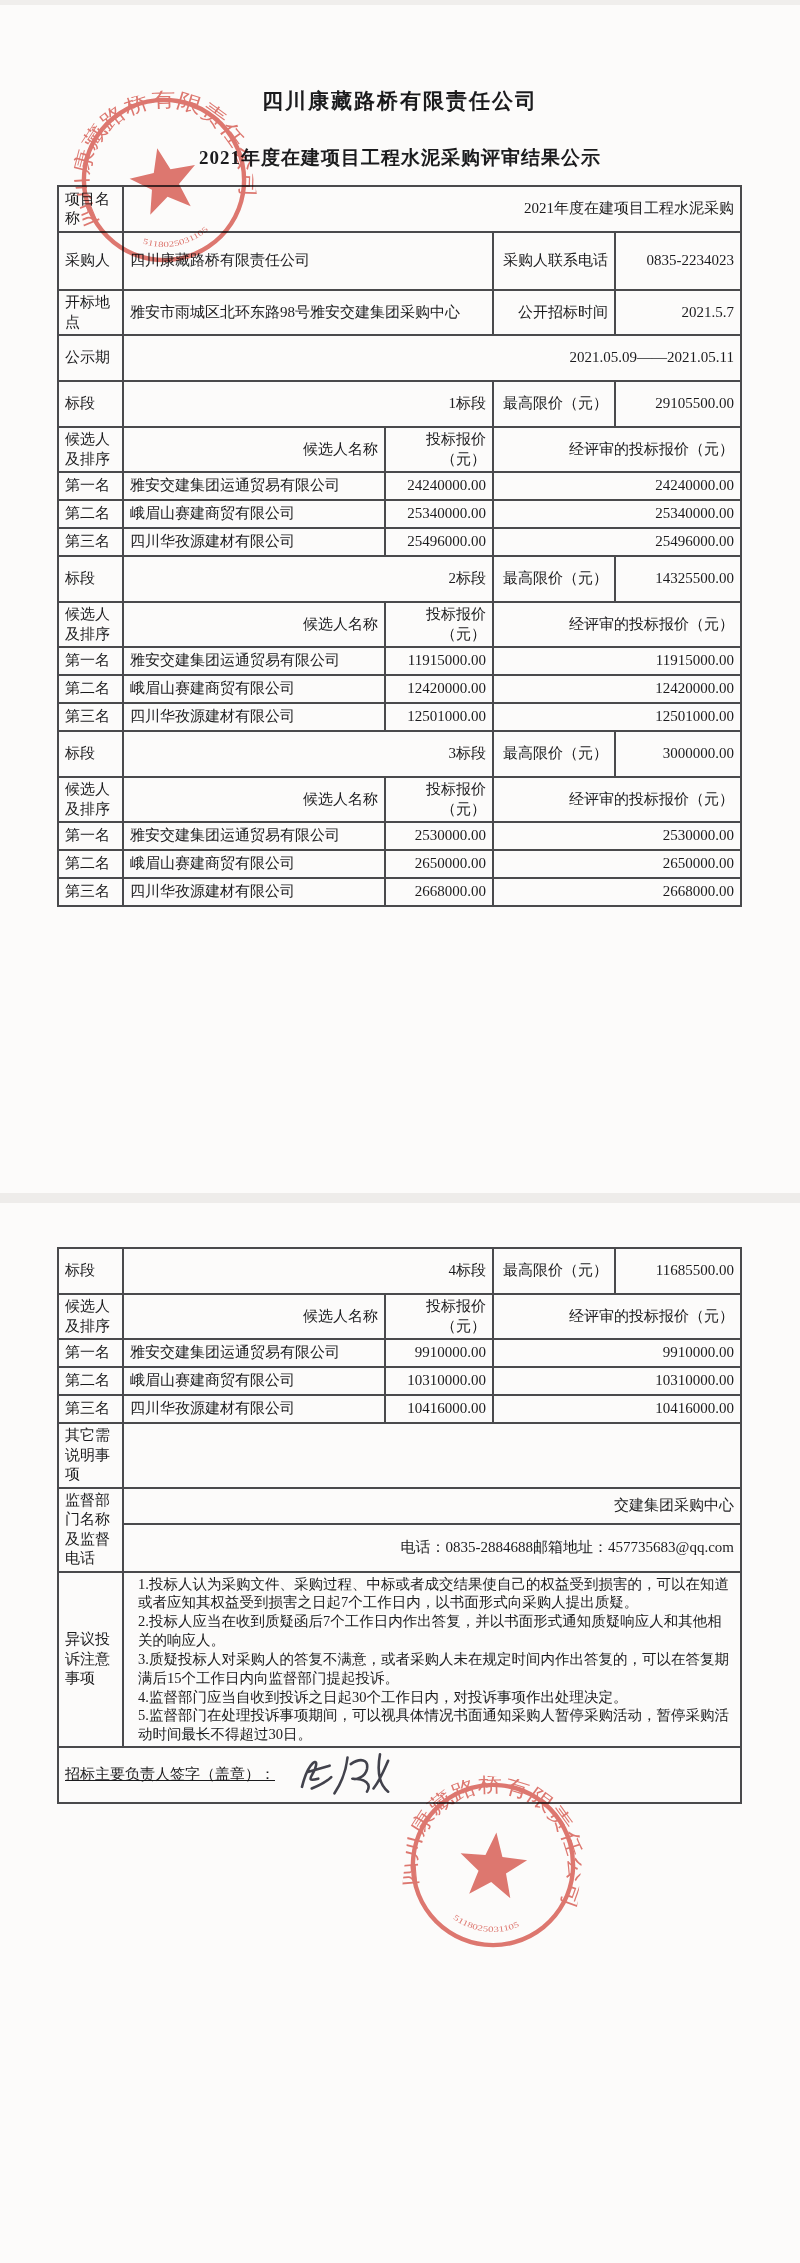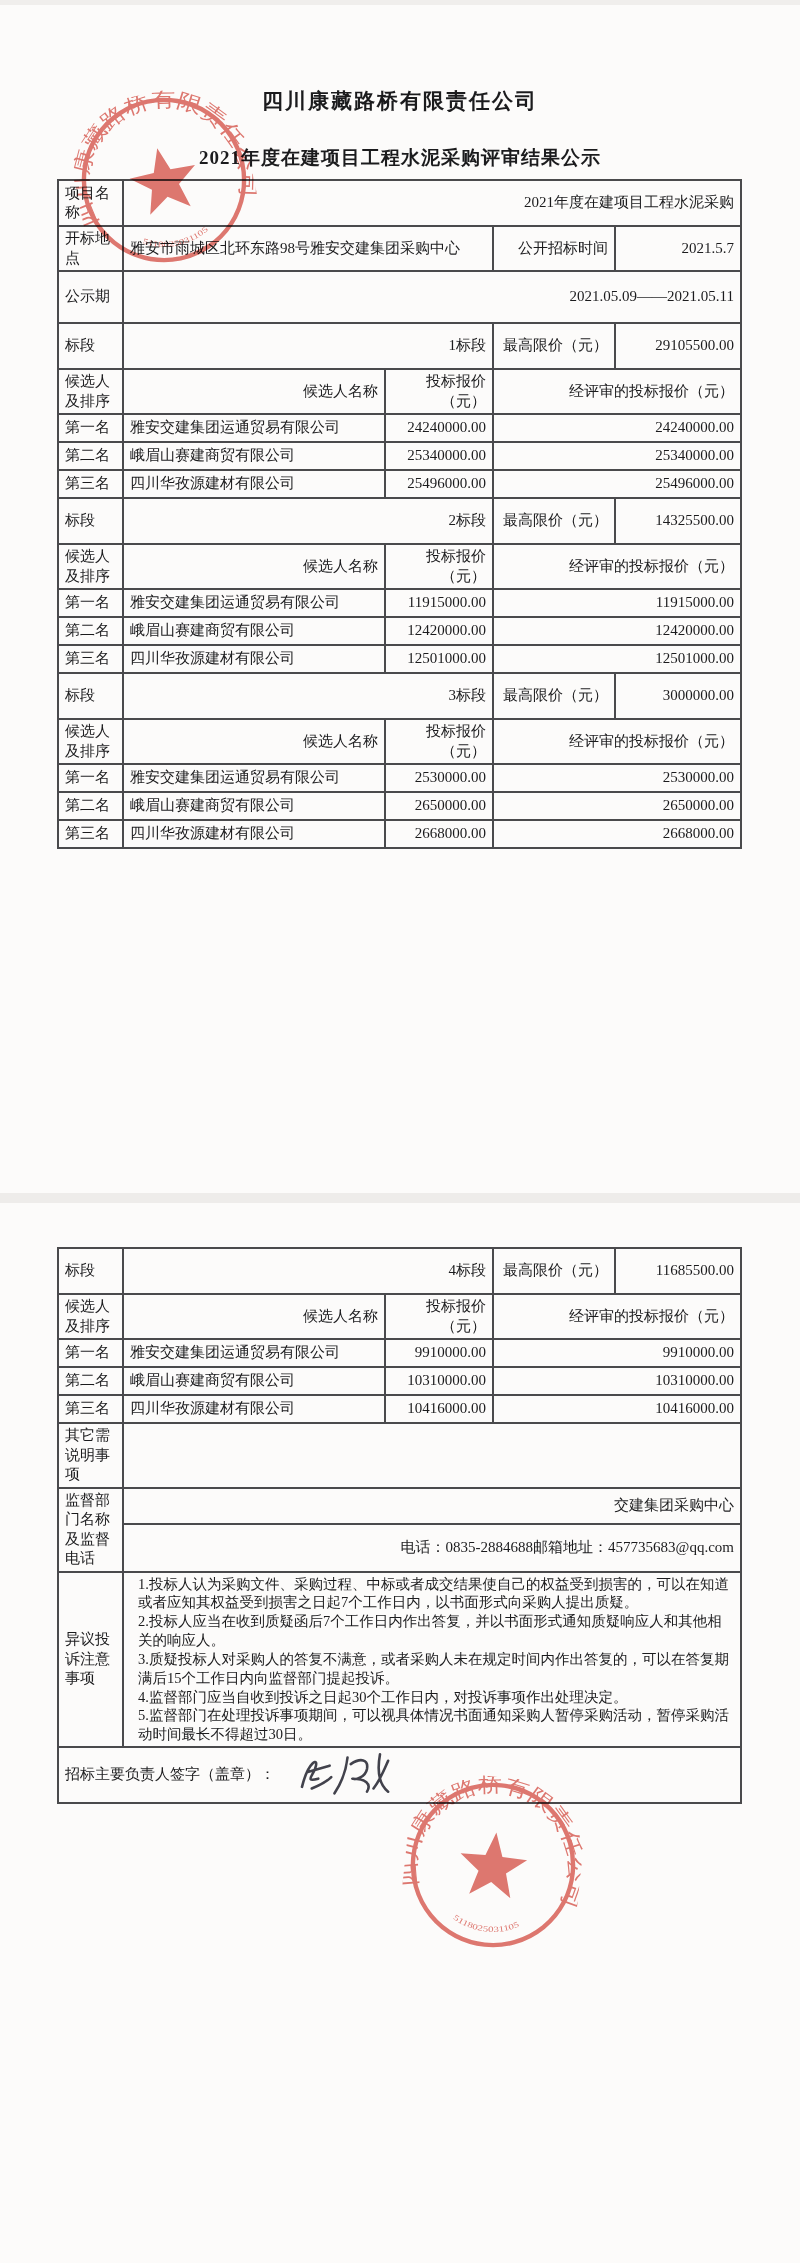--- a/index.html
+++ b/index.html
@@ -12,38 +12,38 @@
   .page{position:relative;width:800px;background:#fcfbfa;overflow:hidden;}
   #page1{height:1188px;}
   .page-gap{height:10px;background:#eeecea;}
   #page2{height:1060px;}
 
   .t1{margin:82px 0 0;text-align:center;font-size:21px;font-weight:bold;letter-spacing:2px;}
   .t2{margin:30px 16px 0;text-align:center;font-size:19px;font-weight:bold;letter-spacing:1px;}
 
   table.doc{
     border-collapse:collapse;table-layout:fixed;
-    width:683px;margin-left:57px;margin-top:8px;
+    width:683px;margin-left:57px;margin-top:14px;
     font-size:15px;
   }
   #page2 table.doc{margin-top:44px;}
   .doc td{
     border:2px solid #4a4a4c;
     padding:2px 6px;vertical-align:middle;line-height:1.3;
     overflow:hidden;
   }
-  .hA{height:46px}.hB{height:58px}.hC{height:44px}.hD{height:52px}
+  .hA{height:46px}.hB{height:58px}.hC{height:44px}.hD{height:46px}
   .hS{height:46px}.hH{height:32px}.hR{height:28px}
   .hO{height:46px}.hSup{height:36px}.hSup2{height:48px}.hSig{height:56px}
   .ctr{text-align:right;}
   .lft{text-align:left;padding-left:9px;}
   .lbl{text-align:left;padding-left:6px;padding-right:4px;}
   .obj-cell{padding:8px 10px 8px 8px;font-size:14.5px;line-height:23px;vertical-align:top;}
   .obj-cell div{text-align:left;margin-left:8px;}
-  .sig-cell{padding-left:8px;}
+  .sig-cell{padding-left:8px;text-decoration:underline;}
   .sig-wrap{display:flex;align-items:center;}
   .sig-svg{margin-left:14px;margin-top:-4px;opacity:.9;}
 
   .seal{position:absolute;width:176px;height:176px;mix-blend-mode:multiply;opacity:.82;pointer-events:none;}
   #seal1{top:87px;left:76px;transform:rotate(-12deg);}
   #seal2{top:574px;left:405px;transform:rotate(6deg);}
 </style>
 </head>
 <body>
 
@@ -75,20 +75,26 @@
         <col style="width:262px">
         <col style="width:108px">
         <col style="width:122px">
         <col style="width:126px">
       </colgroup>
 
     <tbody>
         <tr class="hA">
       <td class="lbl">项目名称</td>
       <td class="ctr" colspan="4">2021年度在建项目工程水泥采购</td>
+    </tr>
+    <tr class="hB">
+      <td class="lbl">采购人</td>
+      <td class="lft" colspan="2">四川康藏路桥有限责任公司</td>
+      <td class="ctr">采购人联系电话</td>
+      <td class="ctr">0835-2234023</td>
     </tr>
     <tr class="hC">
       <td class="lbl">开标地点</td>
       <td class="lft" colspan="2">雅安市雨城区北环东路98号雅安交建集团采购中心</td>
       <td class="ctr">公开招标时间</td>
       <td class="ctr">2021.5.7</td>
     </tr>
     <tr class="hD">
       <td class="lbl">公示期</td>
       <td class="ctr" colspan="4">2021.05.09——2021.05.11</td>

